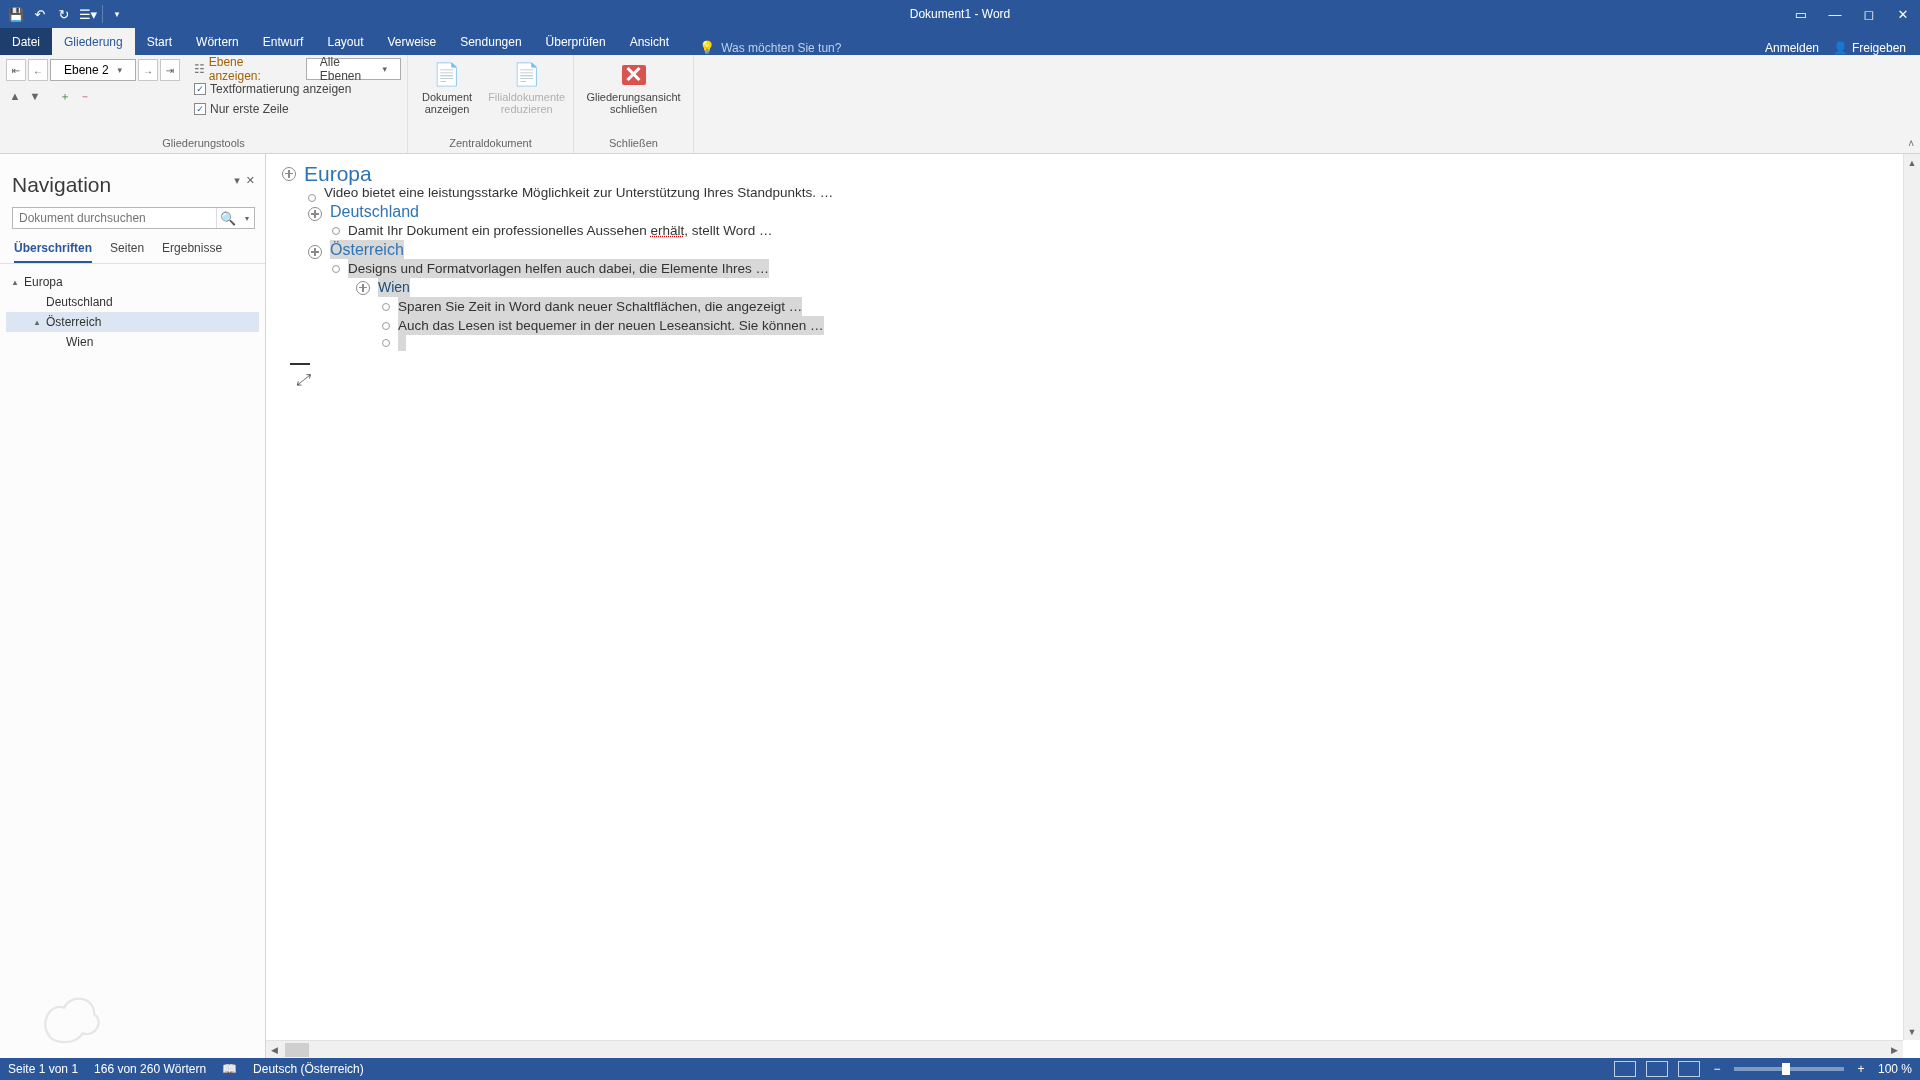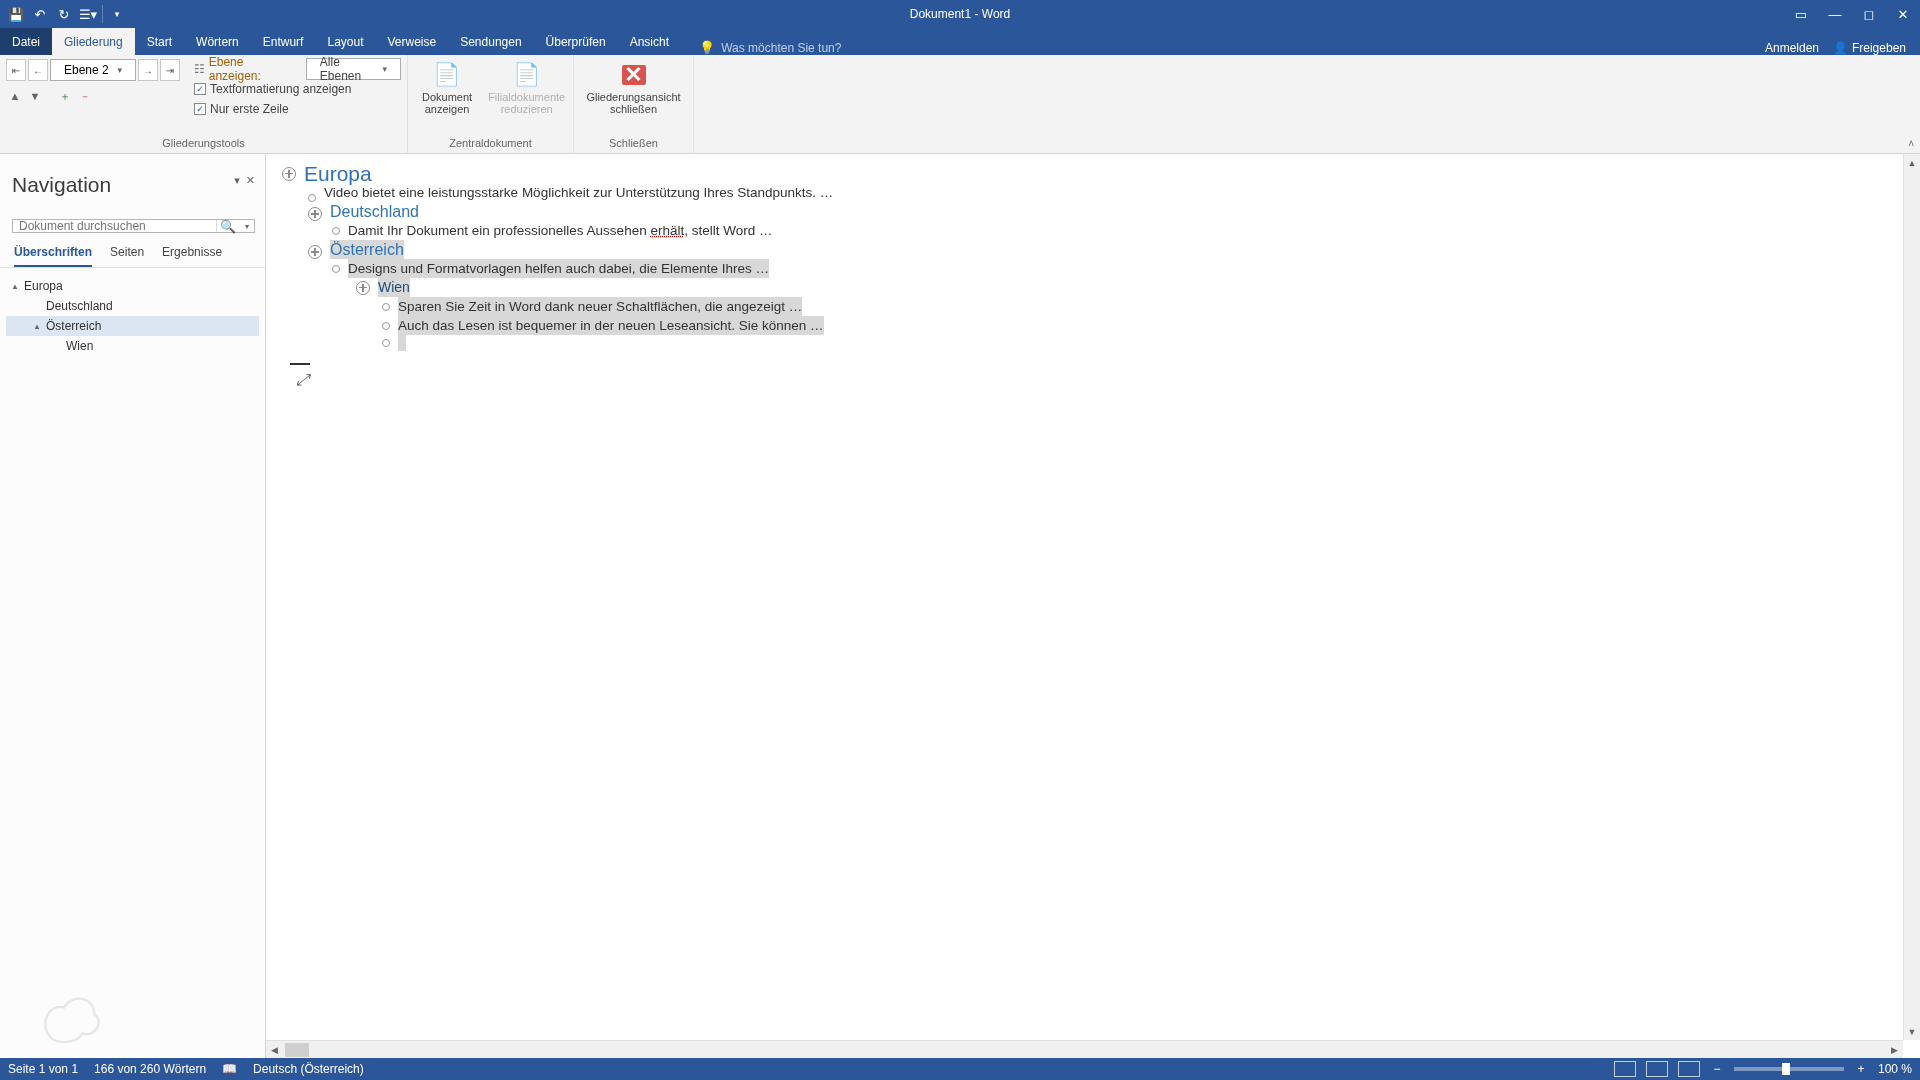--- a/index.html
+++ b/index.html
@@ -43,21 +43,21 @@
 .collapse-caret { position:absolute; right:6px; bottom:4px; font-size:10px; color:#666; }
 
 
 .main { display:flex; height: calc(1080px - 28px - 27px - 99px - 22px); }
 
 
 .navpane { width:266px; border-right:1px solid #d4d4d4; background:#fcfcfc; display:flex; flex-direction:column; position:relative; }
 .nav-title { display:flex; align-items:center; justify-content:space-between; padding:10px 10px 6px 12px; }
 .nav-title h1 { font-size:21px; font-weight:400; color:#3b3b3b;margin-top:9px; }
 .nav-title .ctl { display:flex; gap:6px; color:#666; font-size:11px; }
-.nav-search { margin:16px 10px 6px 12px; display:flex; align-items:center; border:1px solid #b7b7b7; height:14px; background:#fff;justify-content:space-between; }
+.nav-search { margin:4px 10px 6px 12px; display:flex; align-items:center; border:1px solid #b7b7b7; height:22px; background:#fff;justify-content:space-between; }
 .nav-search input { flex:1; border:none; outline:none; font-size:12px; padding:0 6px; color:#999; background:transparent; }
 .nav-search .sico { width:24px; display:flex; align-items:center; justify-content:center; color:#444; font-size:13px; border-left:1px solid #ddd; height:100%; }
 .nav-search .sdd { width:14px; font-size:8px; color:#666; display:flex; align-items:center; justify-content:center; }
 .nav-tabs { display:flex; gap:18px; padding:0 14px; font-size:12px; color:#444; border-bottom:1px solid #e1e1e1; }
 .nav-tabs .nt { padding:6px 0; }
 .nav-tabs .nt.active { color:#2b579a; border-bottom:2px solid #2b579a; font-weight:600; }
 .nav-tree { padding:8px 6px; font-size:12px; color:#333; }
 .nt-item { display:flex; align-items:center; height:20px; padding-left:4px; gap:4px; }
 .nt-item .tw { width:10px; font-size:9px; color:#666; display:inline-block; text-align:center; }
 .nt-item.sel { background:#dce6f2; }

